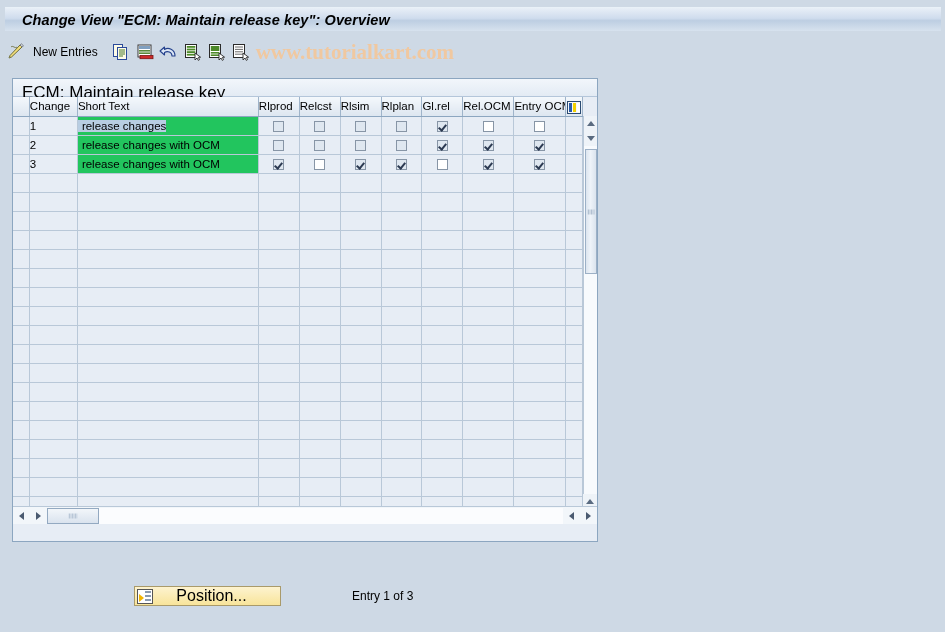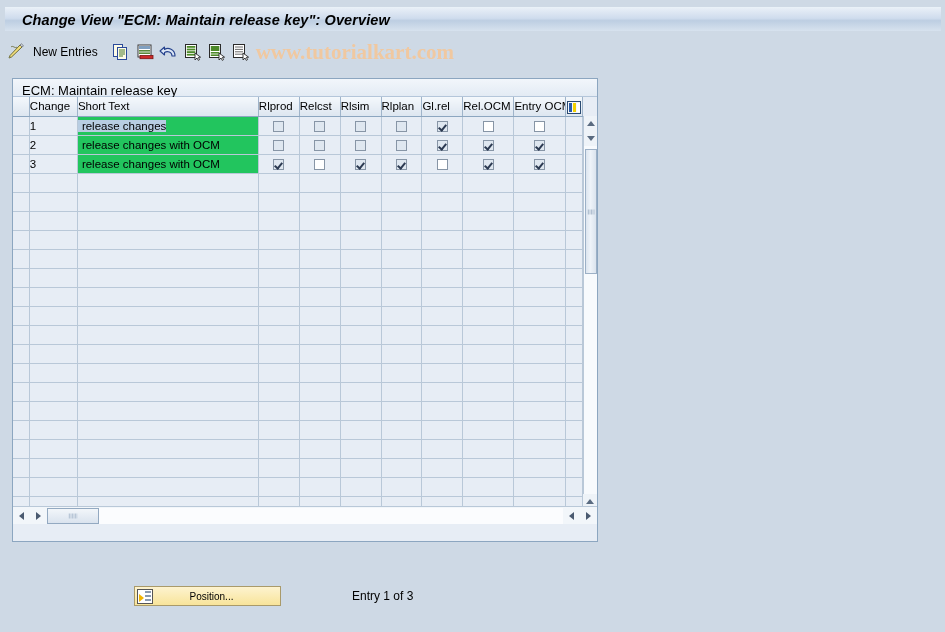--- a/index.html
+++ b/index.html
@@ -73,21 +73,21 @@
     position: absolute; left: 12px; top: 78px;
     width: 586px; height: 464px;
     border: 1px solid #8ca6c0;
     background: #e7edf5;
     box-sizing: border-box;
   }
   .panel-title {
     height: 18px;
     background: linear-gradient(to bottom,#f2f6fb 0%, #e3ebf4 100%);
     border-bottom: 1px solid #b4c6da;
-    font-size: 13px;
+    font-size: 17px;
     color: #000;
     padding: 4px 0 0 9px;
     box-sizing: border-box;
     white-space: nowrap;
   }
 
   .grid-wrap {
     position: relative;
     width: 584px; height: 427px;
     box-sizing: border-box;
@@ -294,21 +294,21 @@
   .position-btn .pb-icon::after {
     content:"";
     position:absolute; left:1px; bottom:1px;
     width:0;height:0;
     border-top:4px solid transparent;
     border-bottom:4px solid transparent;
     border-left:5px solid #f2b500;
   }
   .position-btn .pb-label {
     flex: 1; text-align: center;
-    font-size: 10px; color: #000;
+    font-size: 16px; color: #000;
     padding-right: 10px;
   }
   .entry-text {
     position: absolute; left: 352px; top: 589px;
     font-size: 12px; color: #000;
     white-space: nowrap;
   }
 </style>
 </head>
 <body>

